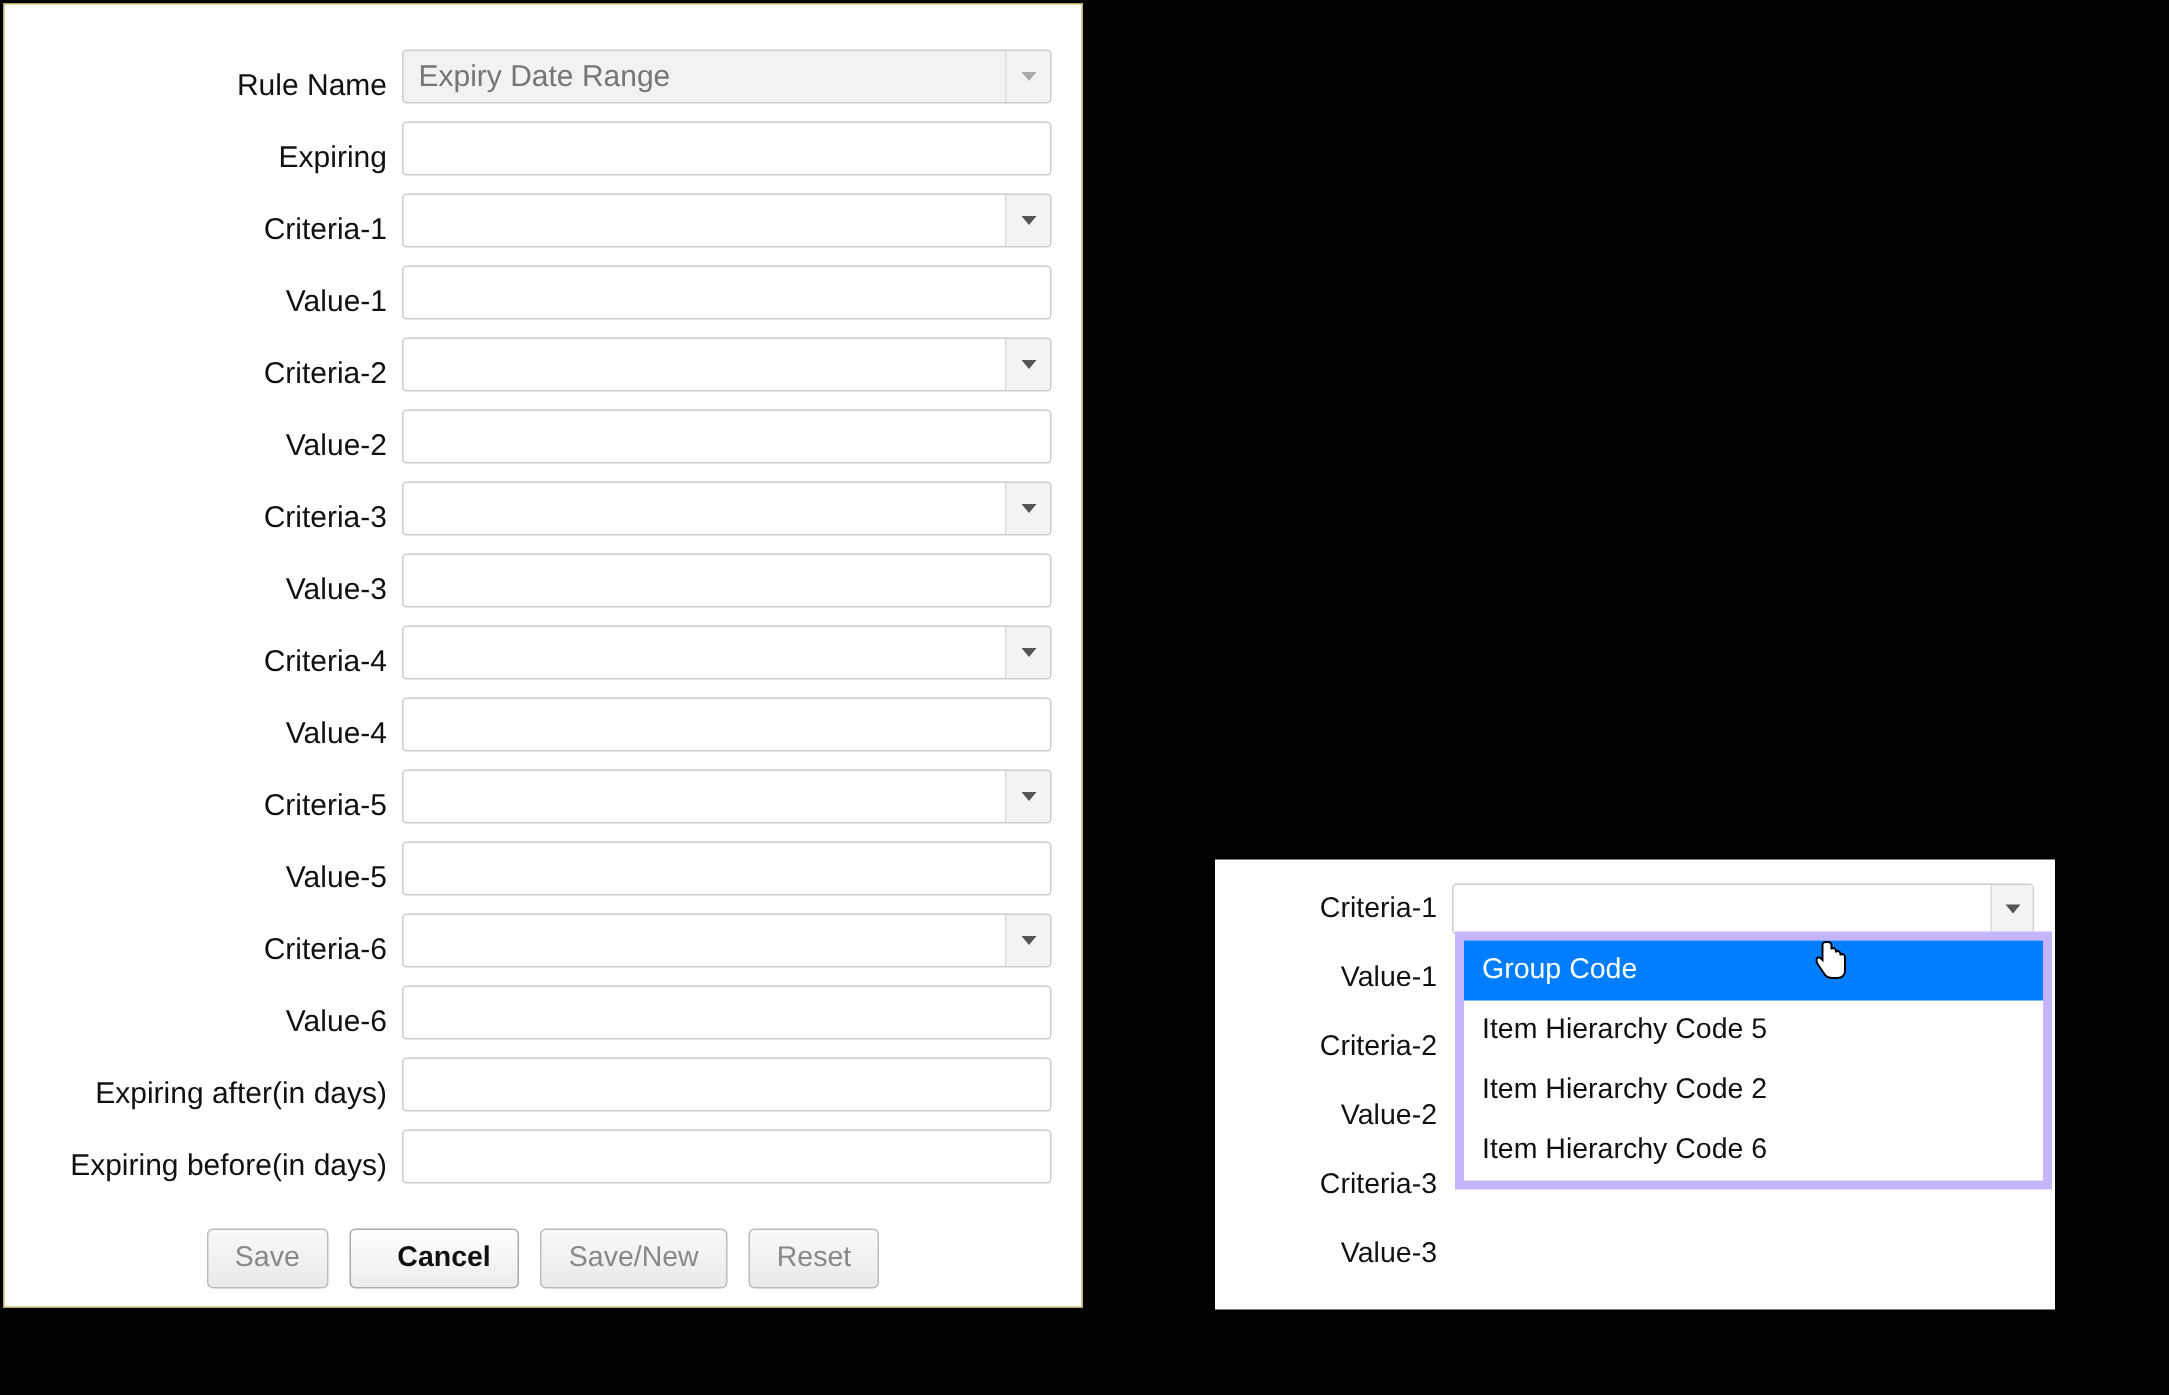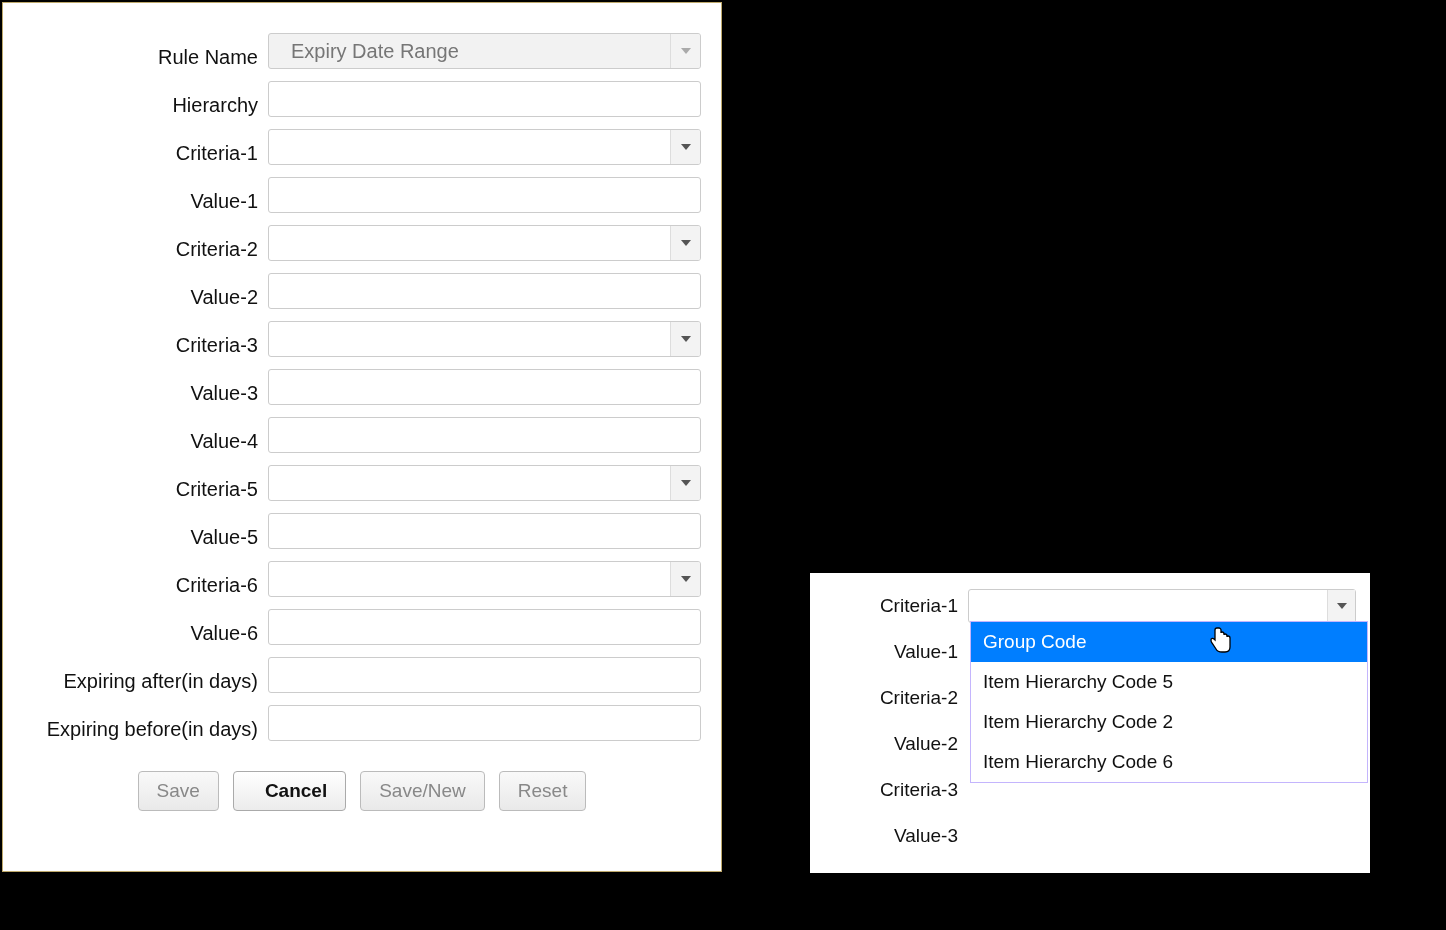--- a/index.html
+++ b/index.html
@@ -57,21 +57,21 @@
   .combo {
     width: 100%;
     height: 36px;
     display: flex;
     border: 1px solid #ccc;
     border-radius: 3px;
     background: #fff;
     align-items: stretch;
     overflow: hidden;
   }
-  .combo.disabled { background: #f2f2f2; padding-left: 12px; }
+  .combo.disabled { background: #f2f2f2; }
   .combo-text {
     flex: 1;
     display: flex;
     align-items: center;
     padding: 0 10px;
     font-size: 20px;
     color: #888;
   }
   .combo.disabled .combo-text { color: #767676; }
   .combo-trigger {
@@ -158,21 +158,21 @@
     background: #f3f3f3;
     border-left: 1px solid #ddd;
   }
 
   .dropdown-list {
     position: absolute;
     left: 160px;
     top: 48px;
     width: 398px;
     background: #fff;
-    border: 1px solid #c4b5fd;
+    border: 6px solid #c4b5fd;
     z-index: 10;
   }
   .dropdown-item {
     height: 40px;
     padding: 0 12px;
     display: flex;
     align-items: center;
     font-size: 19px;
     color: #111;
     cursor: pointer;
@@ -204,21 +204,21 @@
       <div class="combo disabled">
         <div class="combo-text">Expiry Date Range</div>
         <div class="combo-trigger">
           <span class="caret-down"></span>
         </div>
       </div>
     </div>
   </div>
 
   <div class="form-row">
-    <div class="form-label">Hierarchy</div>
+    <div class="form-label">Expiring</div>
     <div class="form-field">
       <input class="textbox" type="text" value="" style="">
     </div>
   </div>
 
   <div class="form-row">
     <div class="form-label">Criteria-1</div>
     <div class="form-field">
       <div class="combo">
         <div class="combo-text"></div>
@@ -267,20 +267,31 @@
     </div>
   </div>
 
   <div class="form-row">
     <div class="form-label">Value-3</div>
     <div class="form-field">
       <input class="textbox" type="text" value="" style="">
     </div>
   </div>
 
+  <div class="form-row">
+    <div class="form-label">Criteria-4</div>
+    <div class="form-field">
+      <div class="combo">
+        <div class="combo-text"></div>
+        <div class="combo-trigger">
+          <span class="caret-down"></span>
+        </div>
+      </div>
+    </div>
+  </div>
 
   <div class="form-row">
     <div class="form-label">Value-4</div>
     <div class="form-field">
       <input class="textbox" type="text" value="" style="">
     </div>
   </div>
 
   <div class="form-row">
     <div class="form-label">Criteria-5</div>

